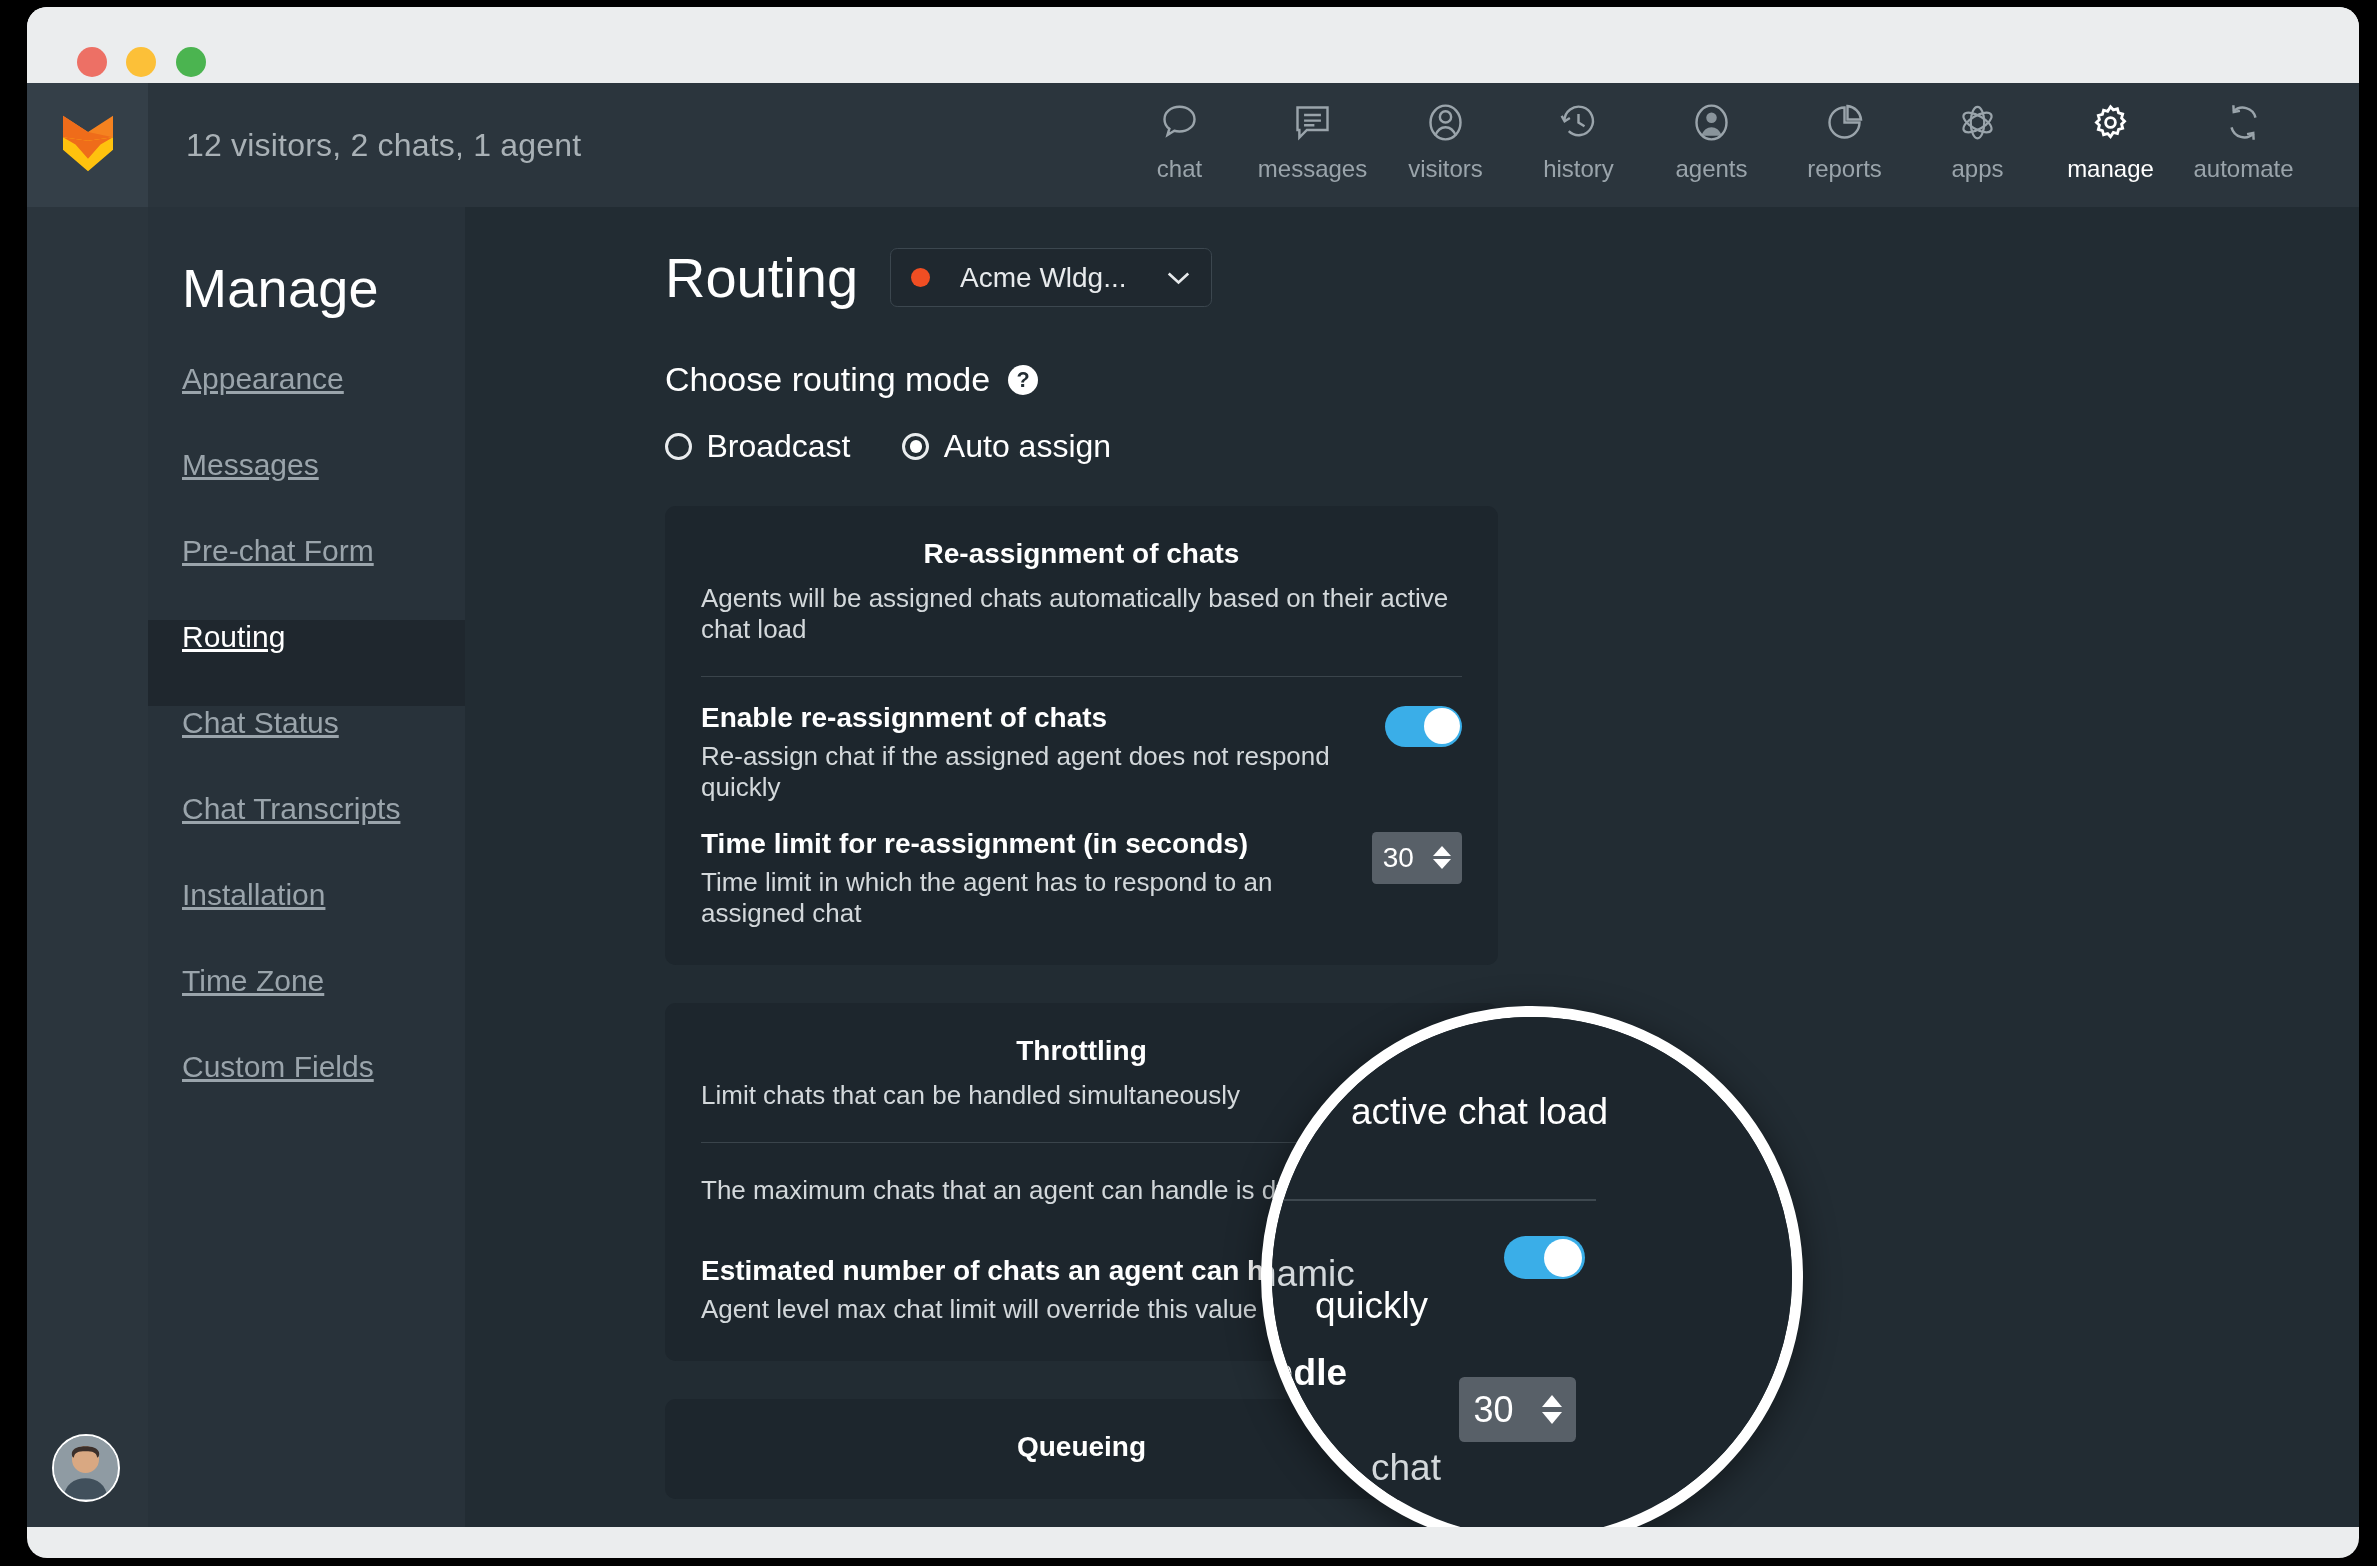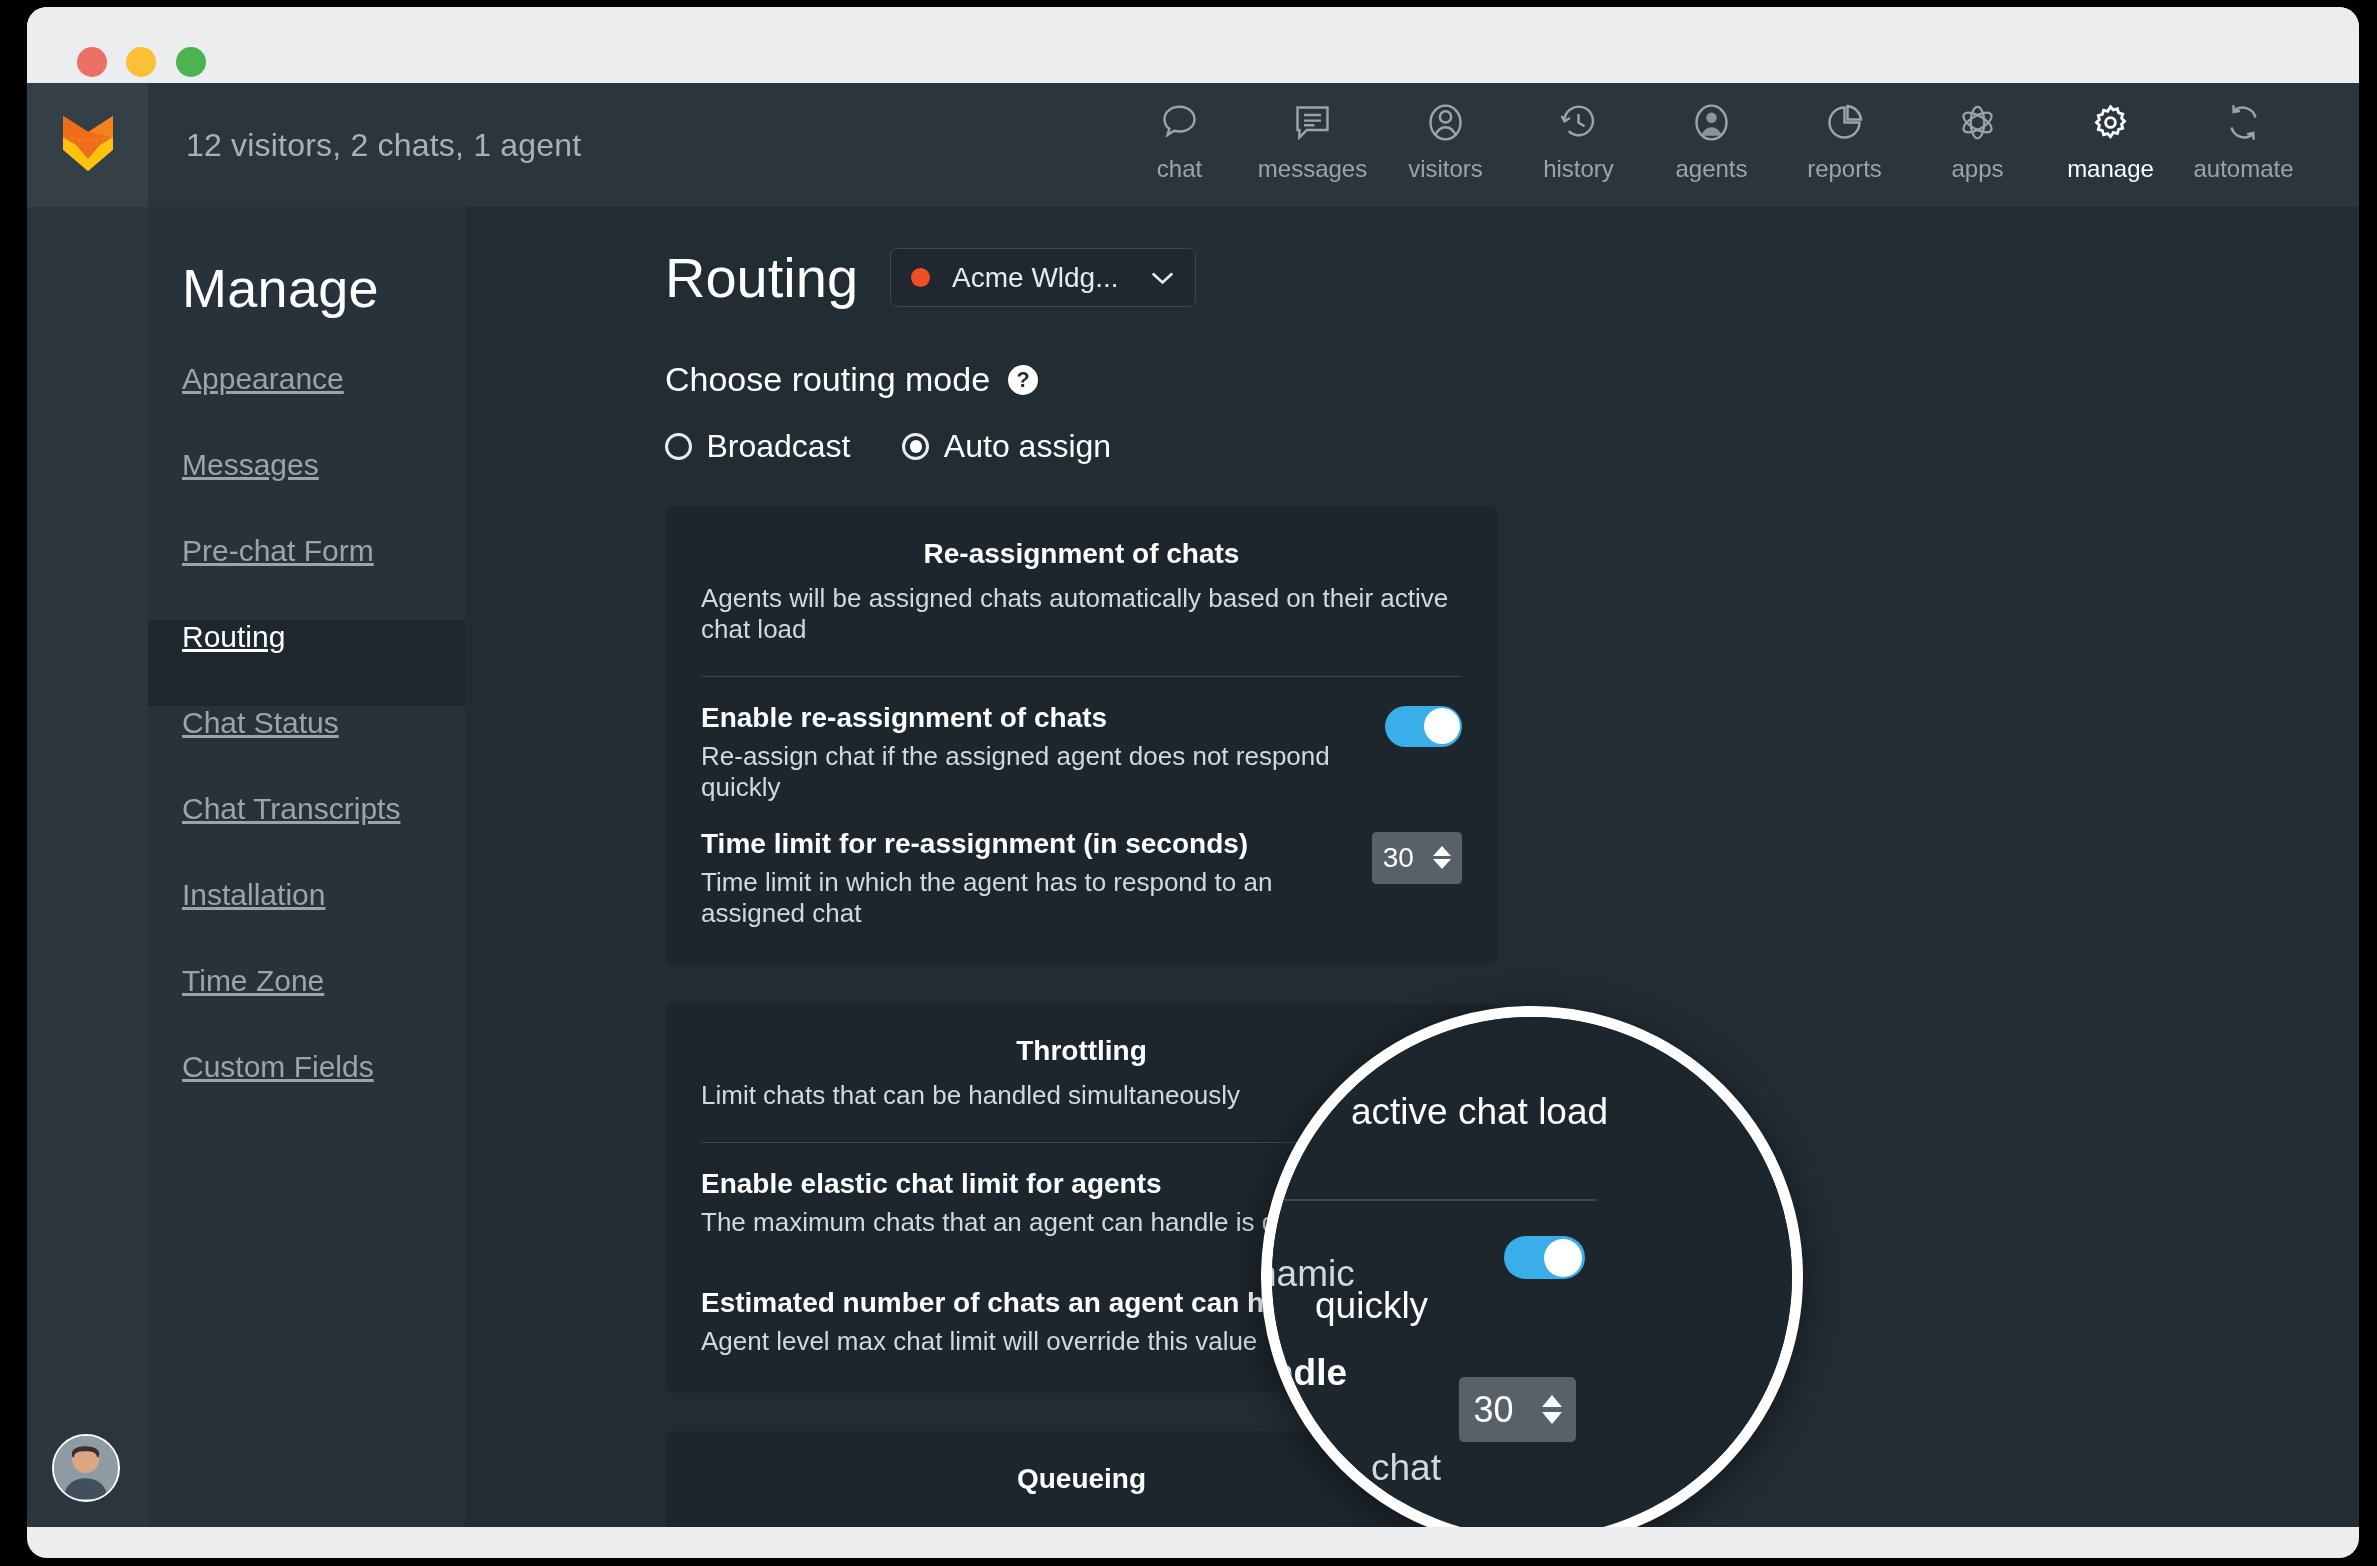--- a/index.html
+++ b/index.html
@@ -118,21 +118,21 @@
     background: #222c33;
     overflow: hidden;
   }
   #page-head {
     display: flex; align-items: center;
     padding: 38px 0 0 200px;
     gap: 32px;
   }
   #page-title { font-size: 56px; color: #ffffff; font-weight: 400; }
   #site-select {
-    display: flex; align-items: center; gap: 22px;
+    display: flex; align-items: center; gap: 30px;
     background: #1f282f;
     border: 0.9px solid #3c474f;
     border-radius: 7.2px;
     height: 59px;
     padding: 0 20px;
     cursor: pointer;
   }
   #site-dot { width: 19px; height: 19px; border-radius: 50%; background: #f04e23; }
   #site-name { font-size: 28px; color: #e7eaec; }
   #site-chev { margin-left: 9px; display: flex; }
@@ -501,21 +501,20 @@
           </div>
         </div>
 
         <div class="card">
           <div class="card-title">Throttling</div>
           <div class="card-sub">Limit chats that can be handled simultaneously</div>
           <div class="card-divider"></div>
 
           <div class="row">
             <div class="row-text">
-              <div class="row-title">Enable elastic chat limit for agents</div>
               <div class="row-sub">The maximum chats that an agent can handle is dynamic</div>
             </div>
           </div>
 
           <div class="row" style="margin-top:49px">
             <div class="row-text">
               <div class="row-title">Estimated number of chats an agent can handle</div>
               <div class="row-sub">Agent level max chat limit will override this value</div>
             </div>
           </div>

